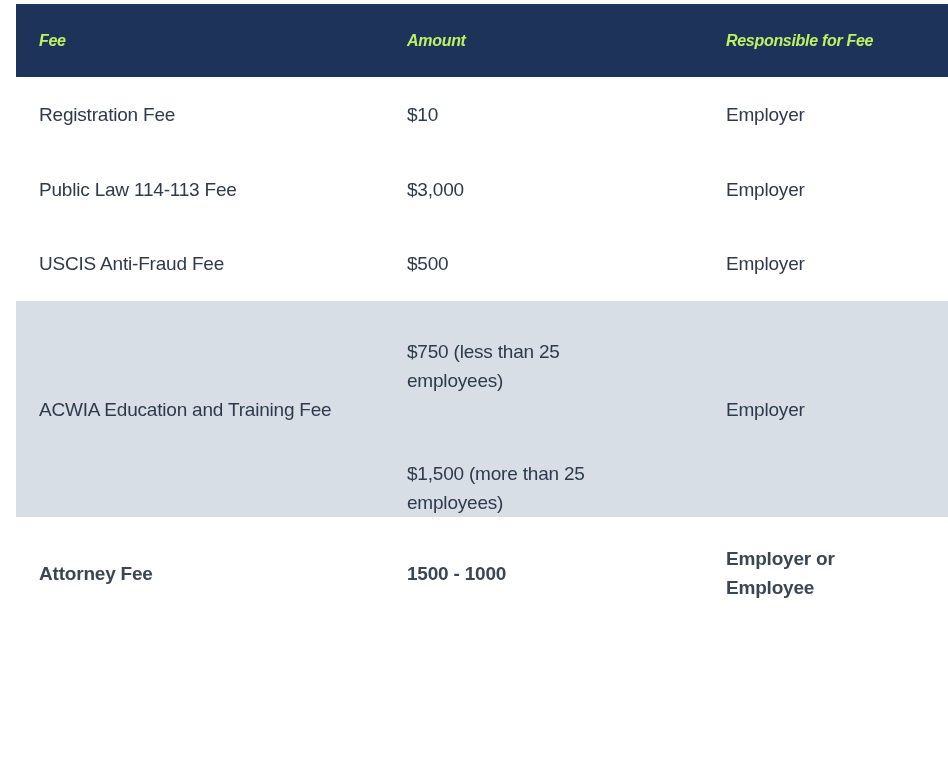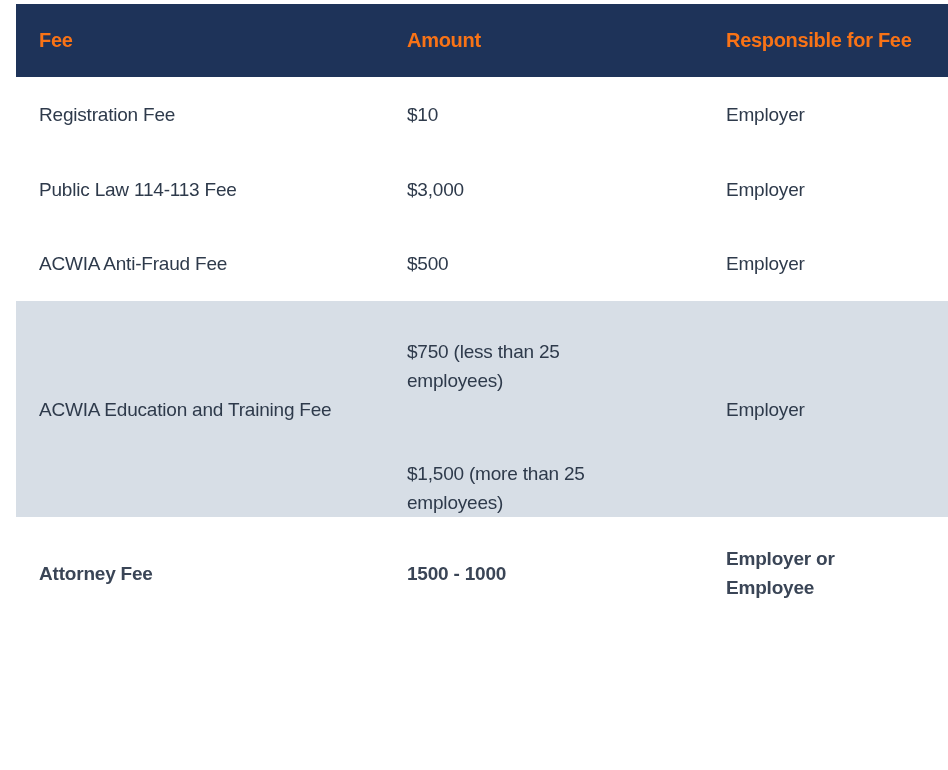--- a/index.html
+++ b/index.html
@@ -1,20 +1,20 @@
 <!DOCTYPE html>
 <html><head>
 <meta charset="utf-8">
 <style>
   html, body { margin: 0; padding: 0; background: #ffffff; }
   body { width: 948px; height: 770px; overflow: hidden; position: relative; font-family: "Liberation Sans", sans-serif; }
   .fee-table { position: absolute; left: 16px; top: 4px; width: 932px; border-collapse: collapse; table-layout: fixed; }
   .fee-table th, .fee-table td { text-align: left; vertical-align: middle; padding: 0 0 0 23px; }
   .fee-table thead tr { background: #1e3359; height: 73px; }
-  .fee-table th { color: #f97316; font-weight: bold; font-size: 20px; letter-spacing: -0.3px; }
+  .fee-table th { color: #bef264; font-weight: bold; font-size: 16px; letter-spacing: -0.3px; font-style: italic; }
   .fee-table td { color: #2e3a4b; font-size: 19px; line-height: 29px; letter-spacing: -0.2px; }
   .fee-table tbody tr.odd { background: #ffffff; }
   .fee-table tbody tr.even { background: #d7dee6; }
   .fee-table tr.bold td { font-weight: bold; color: #3a4556; }
   col.c1 { width: 368px; }
   col.c2 { width: 319px; }
   col.c3 { width: 245px; }
   .amount-line { display: block; margin-top: 36px; }
   .amount-gap { display: block; height: 28px; }
 </style>
@@ -39,21 +39,21 @@
       <td>Registration Fee</td>
       <td>$10</td>
       <td>Employer</td>
     </tr>
     <tr class="odd" style="height:74px">
       <td>Public Law 114-113 Fee</td>
       <td>$3,000</td>
       <td>Employer</td>
     </tr>
     <tr class="odd" style="height:75px">
-      <td>ACWIA Anti-Fraud Fee</td>
+      <td>USCIS Anti-Fraud Fee</td>
       <td>$500</td>
       <td>Employer</td>
     </tr>
     <tr class="even" style="height:188px">
       <td style="padding-right:40px">ACWIA Education and Training Fee</td>
       <td style="padding-right:100px">
         <span class="amount-line">$750 (less than 25 employees)</span>
         <span class="amount-gap"></span>
         <span class="amount-line">$1,500 (more than 25 employees)</span>
       </td>

